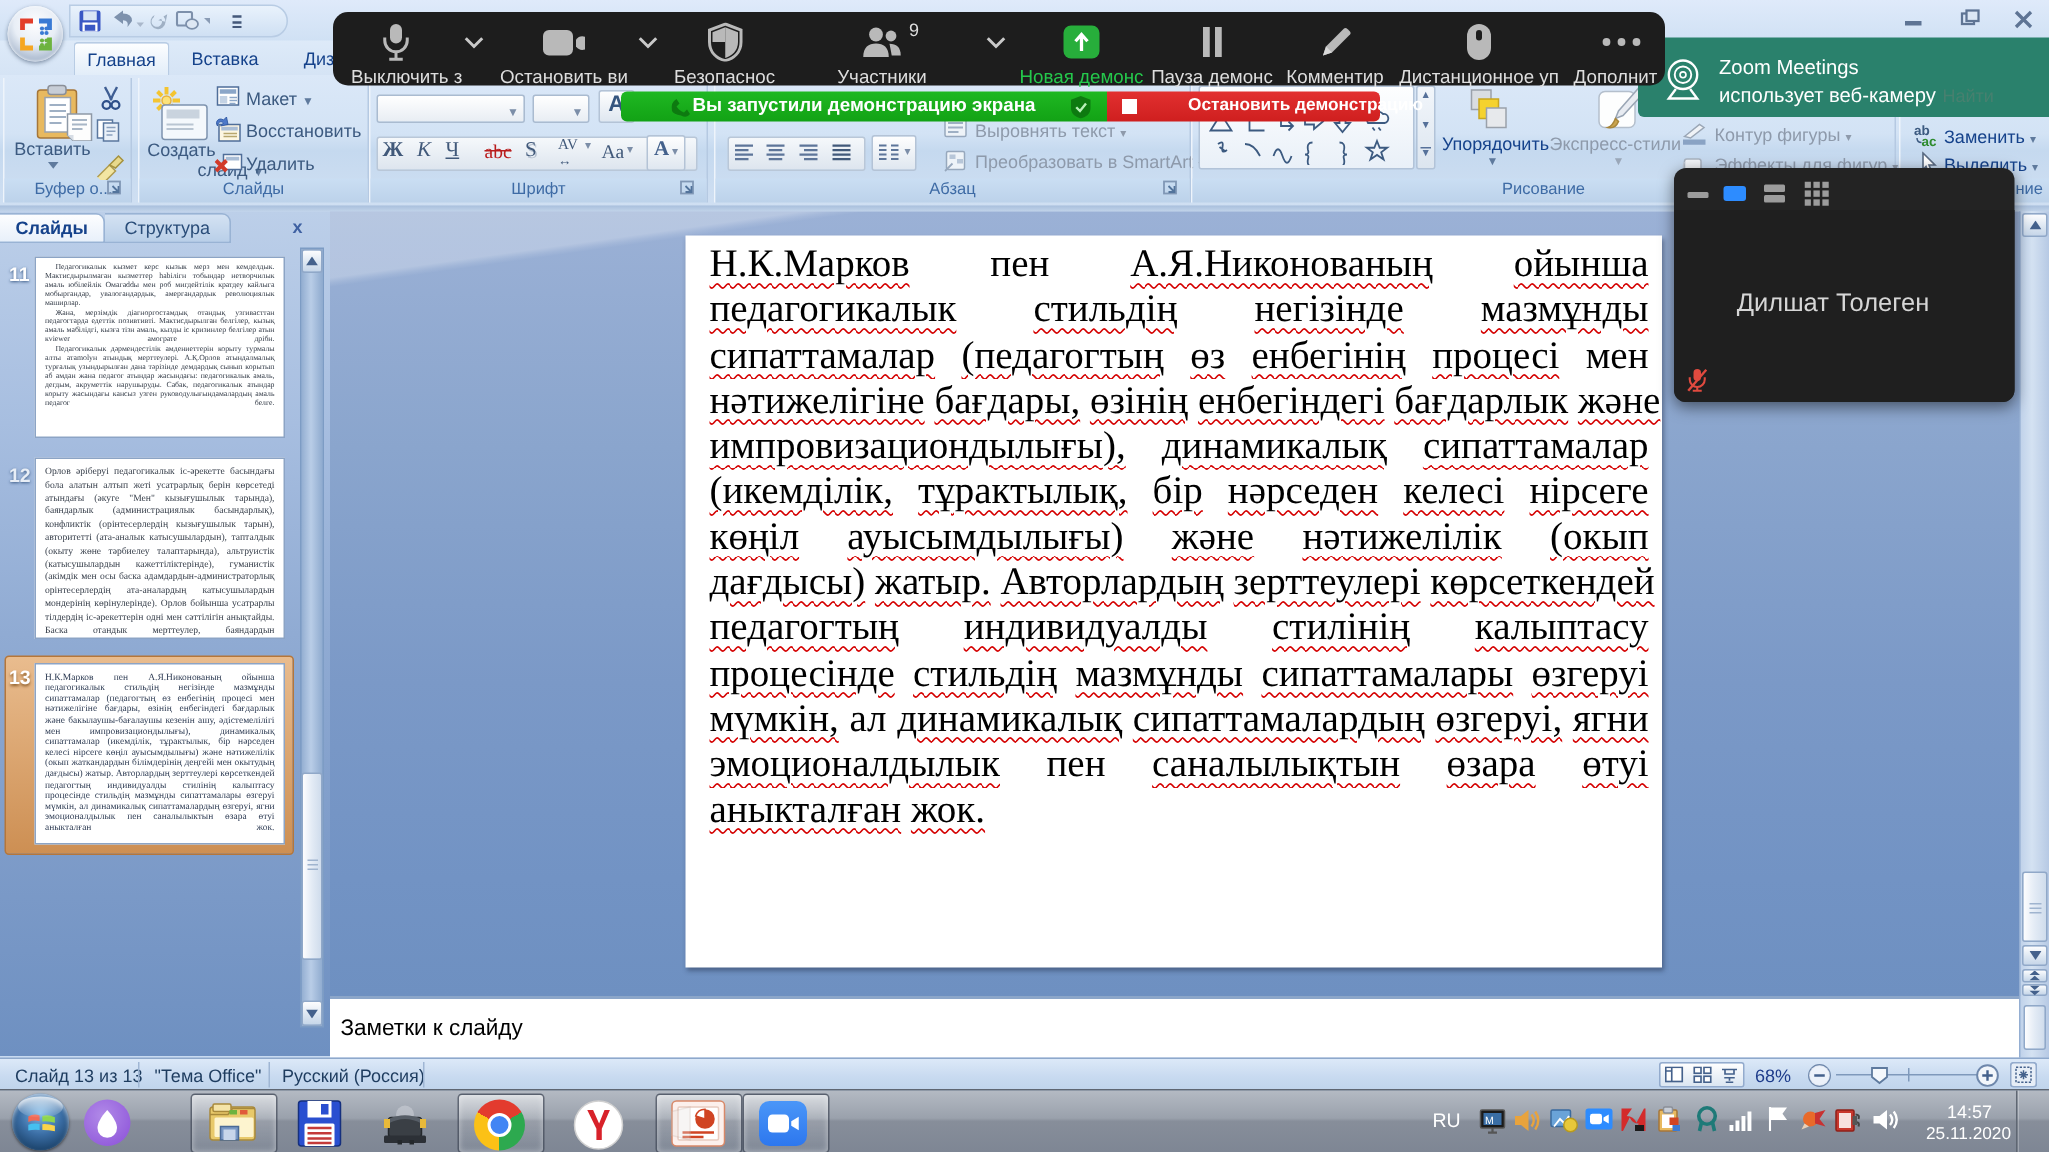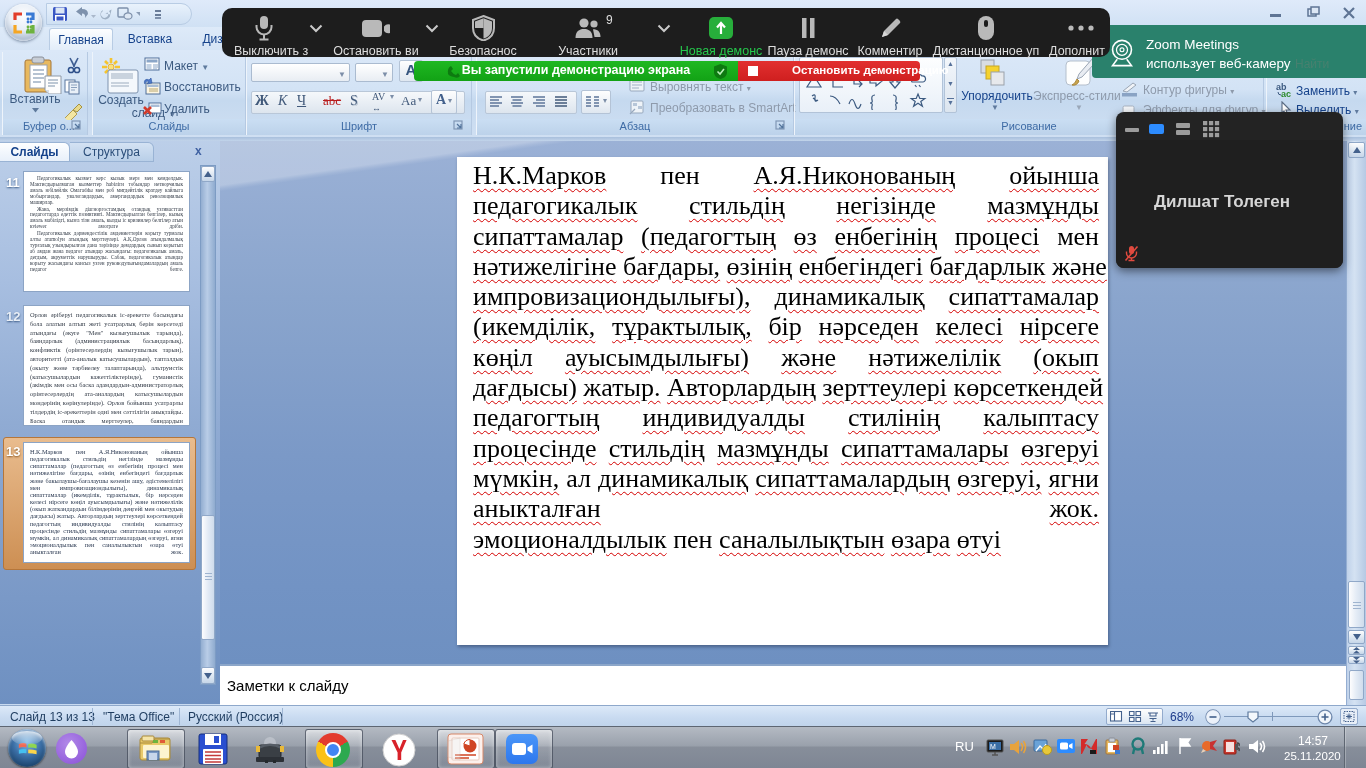--- a/index.html
+++ b/index.html
@@ -432,22 +432,22 @@
       <div class="jl"><span class="w">педагогикалык</span> <span class="w">стильдің</span> <span class="w">негізінде</span> <span class="w">мазмұнды</span></div>
       <div class="jl"><span class="w">сипаттамалар</span> <span class="w">(педагогтың</span> <span class="w">өз</span> <span class="w">енбегінің</span> <span class="w">процесі</span> мен</div>
       <div class="jl"><span class="w">нәтижелігіне</span> <span class="w">бағдары,</span> <span class="w">өзінің</span> <span class="w">енбегіндегі</span> <span class="w">бағдарлык</span> <span class="w">және</span></div>
       <div class="jl"><span class="w">импровизациондылығы),</span> <span class="w">динамикалық</span> <span class="w">сипаттамалар</span></div>
       <div class="jl"><span class="w">(икемділік,</span> <span class="w">тұрактылық,</span> <span class="w">бір</span> <span class="w">нәрседен</span> <span class="w">келесі</span> <span class="w">нірсеге</span></div>
       <div class="jl"><span class="w">көңіл</span> <span class="w">ауысымдылығы)</span> <span class="w">және</span> <span class="w">нәтижелілік</span> <span class="w">(окып</span></div>
       <div class="jl"><span class="w">дағдысы)</span> <span class="w">жатыр.</span> <span class="w">Авторлардың</span> <span class="w">зерттеулері</span> <span class="w">көрсеткендей</span></div>
       <div class="jl"><span class="w">педагогтың</span> <span class="w">индивидуалды</span> <span class="w">стилінің</span> <span class="w">калыптасу</span></div>
       <div class="jl"><span class="w">процесінде</span> <span class="w">стильдің</span> <span class="w">мазмұнды</span> <span class="w">сипаттамалары</span> <span class="w">өзгеруі</span></div>
       <div class="jl"><span class="w">мүмкін,</span> ал <span class="w">динамикалық</span> <span class="w">сипаттамалардың</span> <span class="w">өзгеруі,</span> <span class="w">ягни</span></div>
+      <div class="jl"><span class="w">эмоционалдылык</span> пен <span class="w">саналылықтын</span> <span class="w">өзара</span> <span class="w">өтуі</span></div>
       <div class="jl"><span class="w">аныкталған</span> <span class="w">жок.</span></div>
-      <div class="jl"><span class="w">эмоционалдылык</span> пен <span class="w">саналылықтын</span> <span class="w">өзара</span> <span class="w">өтуі</span></div>
     </div>
   </div>
 
   <div class="abs" id="rscroll">
     <div class="abs sbtn" style="left:1px;top:1px;width:17px;height:16px;"></div>
     <svg class="abs" style="left:6px;top:6px;" width="8" height="6" viewBox="0 0 8 6">
       <path d="M4 0 L8 6 H0 Z" fill="#44618c"></path>
     </svg>
     <div class="abs" style="left:1px;top:440px;width:17px;height:47px;background:linear-gradient(90deg,#fdfdfe,#e3ebf5 50%,#cfdcec);border:1px solid #90a8c8;border-radius:2px;">
       <div style="position:absolute;left:4px;top:20px;width:8px;height:1px;background:#9fb4cf;box-shadow:0 3px 0 #9fb4cf,0 6px 0 #9fb4cf;"></div>
@@ -768,20 +768,20 @@
         <rect x="14" y="0" width="5" height="5"></rect>
       <rect x="0" y="7" width="5" height="5"></rect>
         <rect x="7" y="7" width="5" height="5"></rect>
         <rect x="14" y="7" width="5" height="5"></rect>
       <rect x="0" y="14" width="5" height="5"></rect>
         <rect x="7" y="14" width="5" height="5"></rect>
         <rect x="14" y="14" width="5" height="5"></rect>
       </g>
     </svg>
     <div class="abs" style="left:0;top:28px;width:227px;height:128px;background:#1f1f1f;border-radius:0 0 8px 8px;"></div>
-    <div class="abs" style="left:0;top:80px;width:212px;text-align:center;color:#d6d6d6;font-size:17px;font-weight:bold;">Дилшат Толеген</div>
+    <div class="abs" style="left:0;top:80px;width:212px;text-align:center;color:#d6d6d6;font-size:17px;">Дилшат Толеген</div>
     <svg class="abs" style="left:7px;top:133px;" width="17" height="17" viewBox="0 0 17 17">
       <rect x="6" y="1" width="5" height="8" rx="2.5" fill="#e04a3f"></rect>
       <path d="M3.5 6.5 v1.5 a5 5 0 0 0 10 0 V6.5" fill="none" stroke="#e04a3f" stroke-width="1.4"></path>
       <path d="M8.5 13 v2.5 M5.5 15.5 h6" stroke="#e04a3f" stroke-width="1.4"></path>
       <path d="M2.5 15.5 L14.5 1.5" stroke="#e04a3f" stroke-width="1.6"></path>
     </svg>
   </div>
 
 </body></html>

